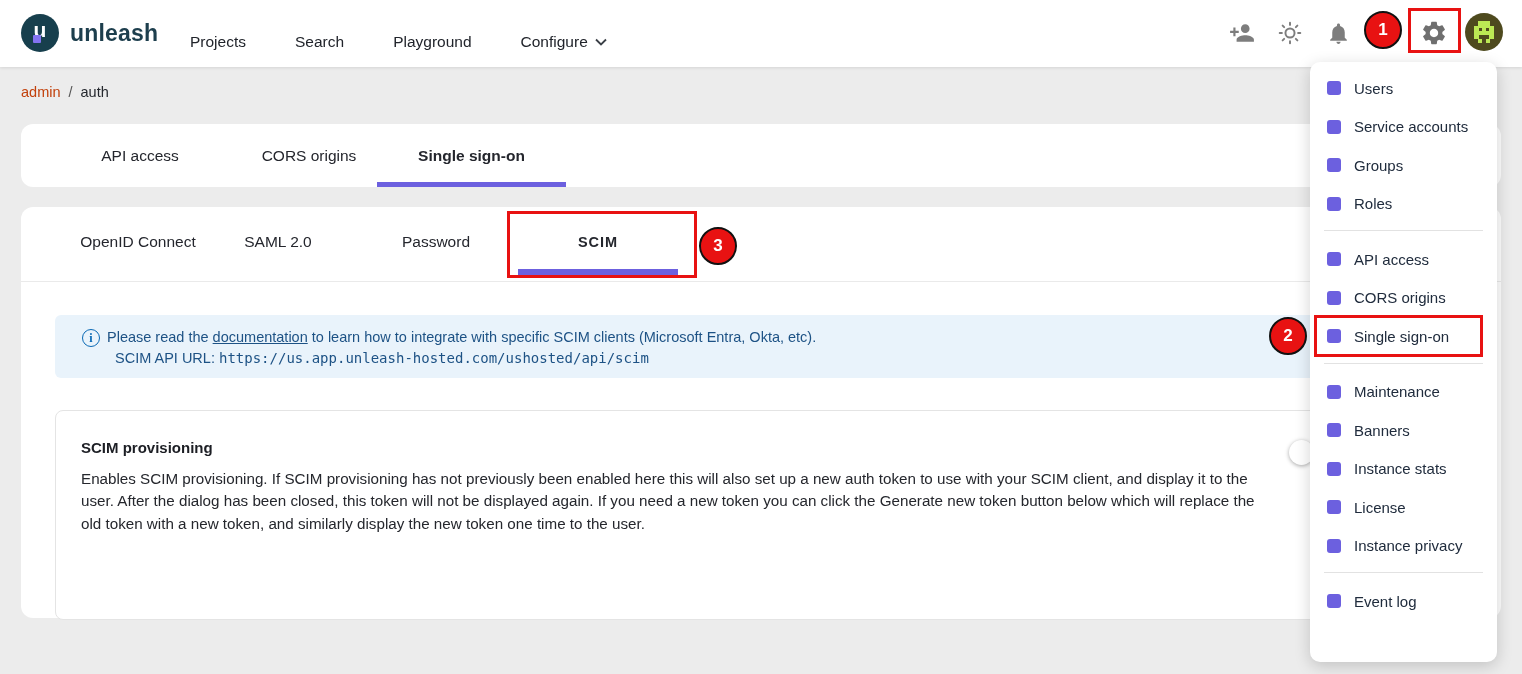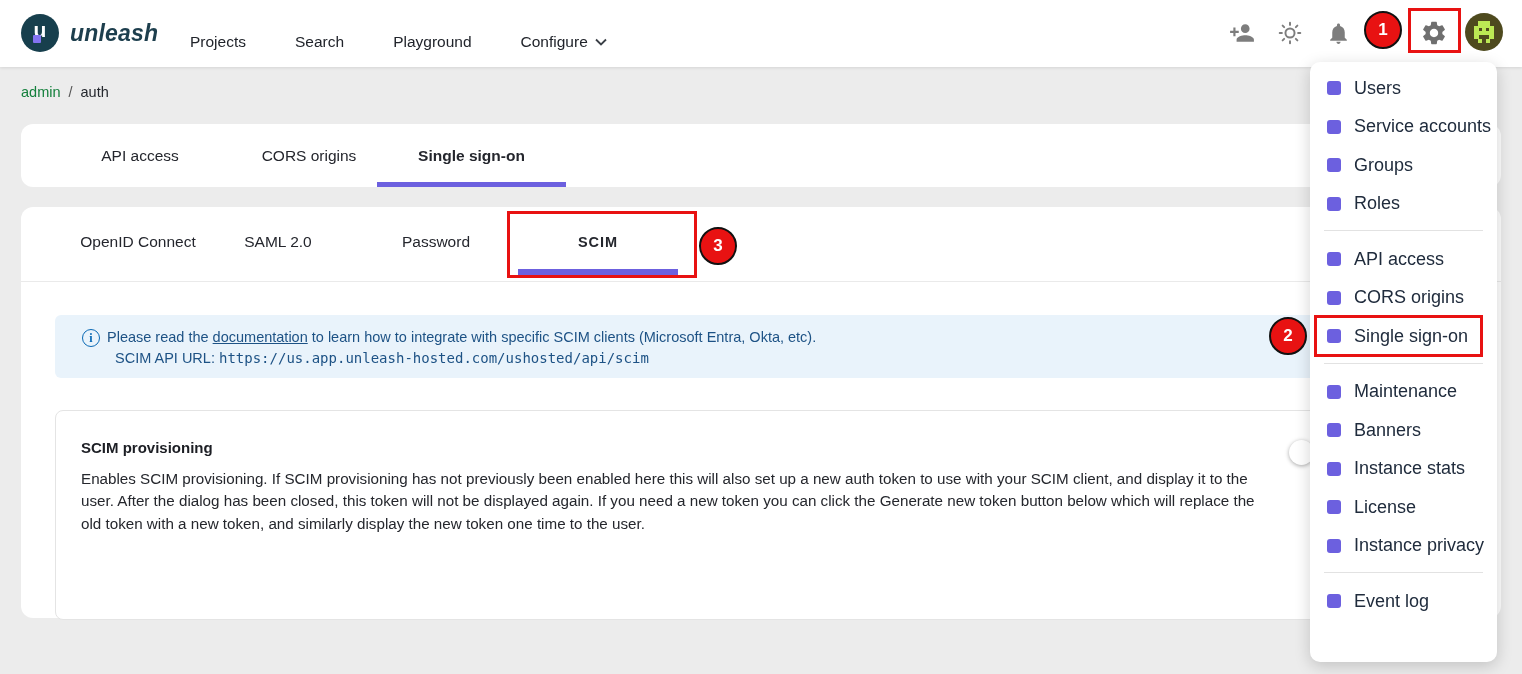--- a/index.html
+++ b/index.html
@@ -5,29 +5,29 @@
   * { margin:0; padding:0; box-sizing:border-box; }
   html,body { width:1522px; height:674px; }
   body { font-family:"Liberation Sans", sans-serif; background:#ECECEC; position:relative; overflow:hidden; color:#22252c; }
 
   
   .navbar { position:absolute; left:0; top:0; width:1522px; height:67px; background:#fff; box-shadow:0 1px 3px rgba(0,0,0,.10); z-index:10; }
   .logo-wrap { position:absolute; left:21px; top:14px; display:flex; align-items:center; gap:11px; }
   .logo-circle { width:38px; height:38px; border-radius:50%; background:#173F4D; position:relative; }
   .logo-circle .u { position:absolute; left:0; top:4px; width:100%; text-align:center; color:#fff; font-weight:700; font-size:21px; }
   .logo-circle .sq { position:absolute; left:12px; top:21px; width:8px; height:8px; background:#8373F0; border-radius:1px; }
-  .brand-text { font-size:23px; font-weight:700; color:#1D3E4D; letter-spacing:.2px;font-style:italic; }
+  .brand-text { font-size:23px; font-weight:700; color:#1D3E4D; letter-spacing:.2px; }
   .nav-links { position:absolute; left:190px; top:0; height:83px; display:flex; align-items:center; gap:49px; }
   .nav-link { font-size:15.5px; color:#21242b; cursor:pointer; display:flex; align-items:center; gap:7px; }
   .nav-icons { position:absolute; right:0; top:0; height:67px; }
   .icon-btn { position:absolute; top:13px; width:40px; height:40px; display:flex; align-items:center; justify-content:center; cursor:pointer; }
 
   
   .breadcrumb { position:absolute; left:21px; top:84px; font-size:14.5px; display:flex; gap:8px; align-items:center; }
-  .breadcrumb a { color:#15803d; text-decoration:none; }
+  .breadcrumb a { color:#c2410c; text-decoration:none; }
   .breadcrumb .sep { color:#555; }
   .breadcrumb .current { color:#25282e; }
 
   
   .card { position:absolute; background:#fff; border-radius:12px; }
   .tabs-card { left:21px; top:124px; width:1480px; height:63px; }
   .tab { position:absolute; top:0; height:63px; display:flex; align-items:center; justify-content:center; font-size:15.5px; color:#24262d; cursor:pointer; }
   .tab.active { font-weight:700; }
   .tab-underline { position:absolute; left:356px; top:58px; width:189px; height:5px; background:#6C60DF; }
 
@@ -48,21 +48,21 @@
   
   .scim-card { position:absolute; left:55px; top:410px; width:1412px; height:210px; border:1px solid #E4E4E4; border-radius:8px; background:#fff; }
   .scim-title { position:absolute; left:25px; top:28px; font-size:15px; font-weight:700; color:#1c1e24; }
   .scim-body { position:absolute; left:25px; top:57px; width:1196px; font-size:15.2px; line-height:22.3px; color:#25272d; }
   .toggle-thumb { position:absolute; left:1289px; top:440px; width:25px; height:25px; border-radius:50%; background:#fff; box-shadow:0 1px 4px rgba(0,0,0,.35); z-index:20; cursor:pointer; }
 
   
   .menu { position:absolute; left:1310px; top:62px; width:187px; height:600px; background:#fff; border-radius:10px; box-shadow:0 4px 16px rgba(0,0,0,.18); z-index:50; padding-top:7px; }
   .menu-item { height:38.5px; display:flex; align-items:center; padding-left:17px; gap:13px; cursor:pointer; }
   .menu-item .sq { width:14px; height:14px; border-radius:3px; background:#6C60DF; flex:0 0 auto; }
-  .menu-item .lbl { font-size:18px; color:#202c3d; white-space:nowrap; }
+  .menu-item .lbl { font-size:15px; color:#202c3d; white-space:nowrap; }
   .menu-divider { height:1px; background:#E2E2E2; margin:7px 14px 9px 14px; }
 
   
   .ann-circle { position:absolute; width:38px; height:38px; border-radius:50%; background:#E81212; border:2px solid #111; color:#fff; font-weight:700; font-size:17px; display:flex; align-items:center; justify-content:center; z-index:100; }
   .ann-box { position:absolute; border:3px solid #E81212; z-index:100; }
 
   svg { display:block; }
 </style>
 </head>
 <body>

